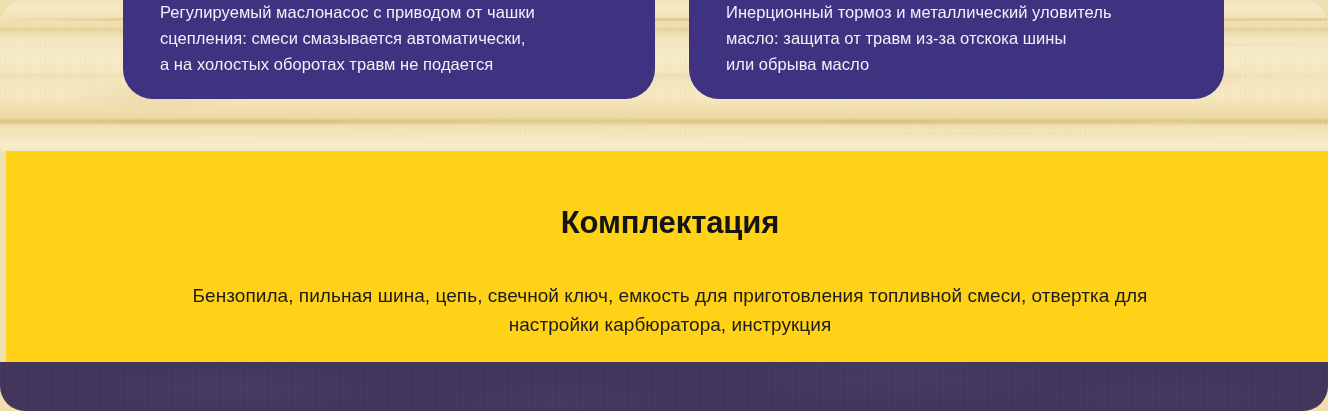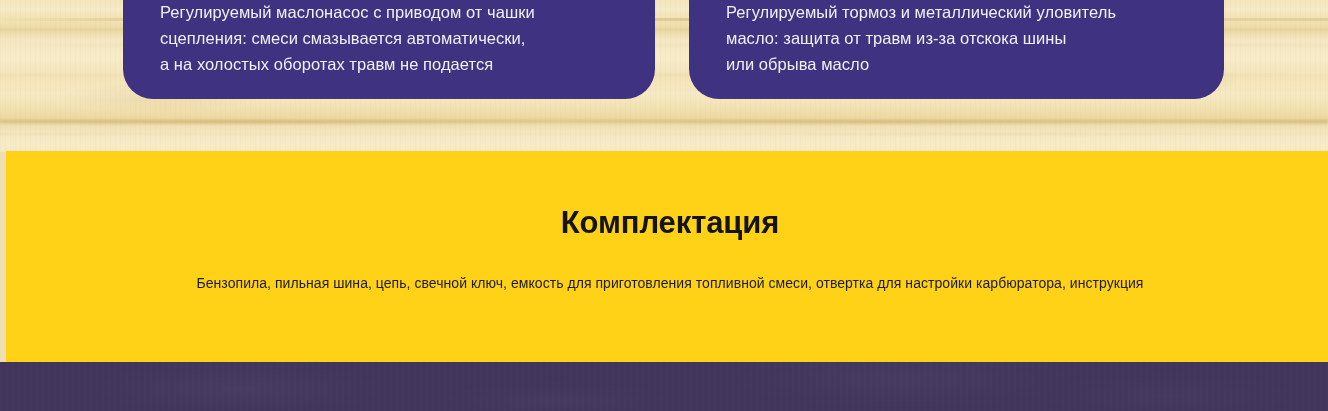--- a/index.html
+++ b/index.html
@@ -1,21 +1,21 @@
 <!DOCTYPE html>
 <html><head>
 <meta charset="utf-8">
 <style>
   html,body{margin:0;padding:0;}
   body{
     width:1328px;height:411px;overflow:hidden;
     font-family:"Liberation Sans","DejaVu Sans",sans-serif;
     background:#efdfb0;
   }
-  .page{position:relative;width:1328px;height:411px;overflow:hidden;}
+  .page{position:relative;width:1328px;height:411px;overflow:hidden;border-radius:25px;}
 
   
   .wood{
     position:absolute;left:0;top:0;width:1328px;height:152px;
     background:
       
       repeating-linear-gradient(90deg,
         rgba(198,166,96,.055) 0px, rgba(198,166,96,.055) 1px,
         rgba(255,255,255,0) 1px, rgba(255,255,255,0) 5px),
       
@@ -90,22 +90,22 @@
   }
   .yellow-inner{
     width:1100px;margin:0 auto;text-align:center;
   }
   .section-title{
     margin:0;padding-top:54px;
     font-size:31px;font-weight:bold;line-height:36px;
     color:#141414;letter-spacing:-.1px;
   }
   .section-body{
-    margin:4px;padding-top:24px;
-    font-size:14px;line-height:29px;color:#1c1c1c;
+    margin:16px;padding-top:24px;
+    font-size:19px;line-height:29px;color:#1c1c1c;
     letter-spacing:.05px;
     max-width:1000px;margin-left:auto;margin-right:auto;
   }
 
   
   .footer{
     position:absolute;left:0;top:362px;width:1328px;height:49px;
     background:#41355c;
     overflow:hidden;
   }
@@ -139,21 +139,21 @@
   <div class="card" id="card-1">
     <p class="card-text">
       <span>Регулируемый маслонасос с приводом от чашки</span><br>
       <span>сцепления: смеси смазывается автоматически,</span><br>
       <span>а на холостых оборотах травм не подается</span>
     </p>
   </div>
 
   <div class="card" id="card-2">
     <p class="card-text">
-      <span>Регулируемый тормоз и металлический уловитель</span><br>
+      <span>Инерционный тормоз и металлический уловитель</span><br>
       <span>масло: защита от травм из-за отскока шины</span><br>
       <span>или обрыва масло</span>
     </p>
   </div>
 
   <section class="yellow">
     <div class="yellow-inner">
       <h2 class="section-title">Комплектация</h2>
       <p class="section-body">
         <span>Бензопила, пильная шина, цепь, свечной ключ, емкость для приготовления топливной смеси, отвертка</span>

